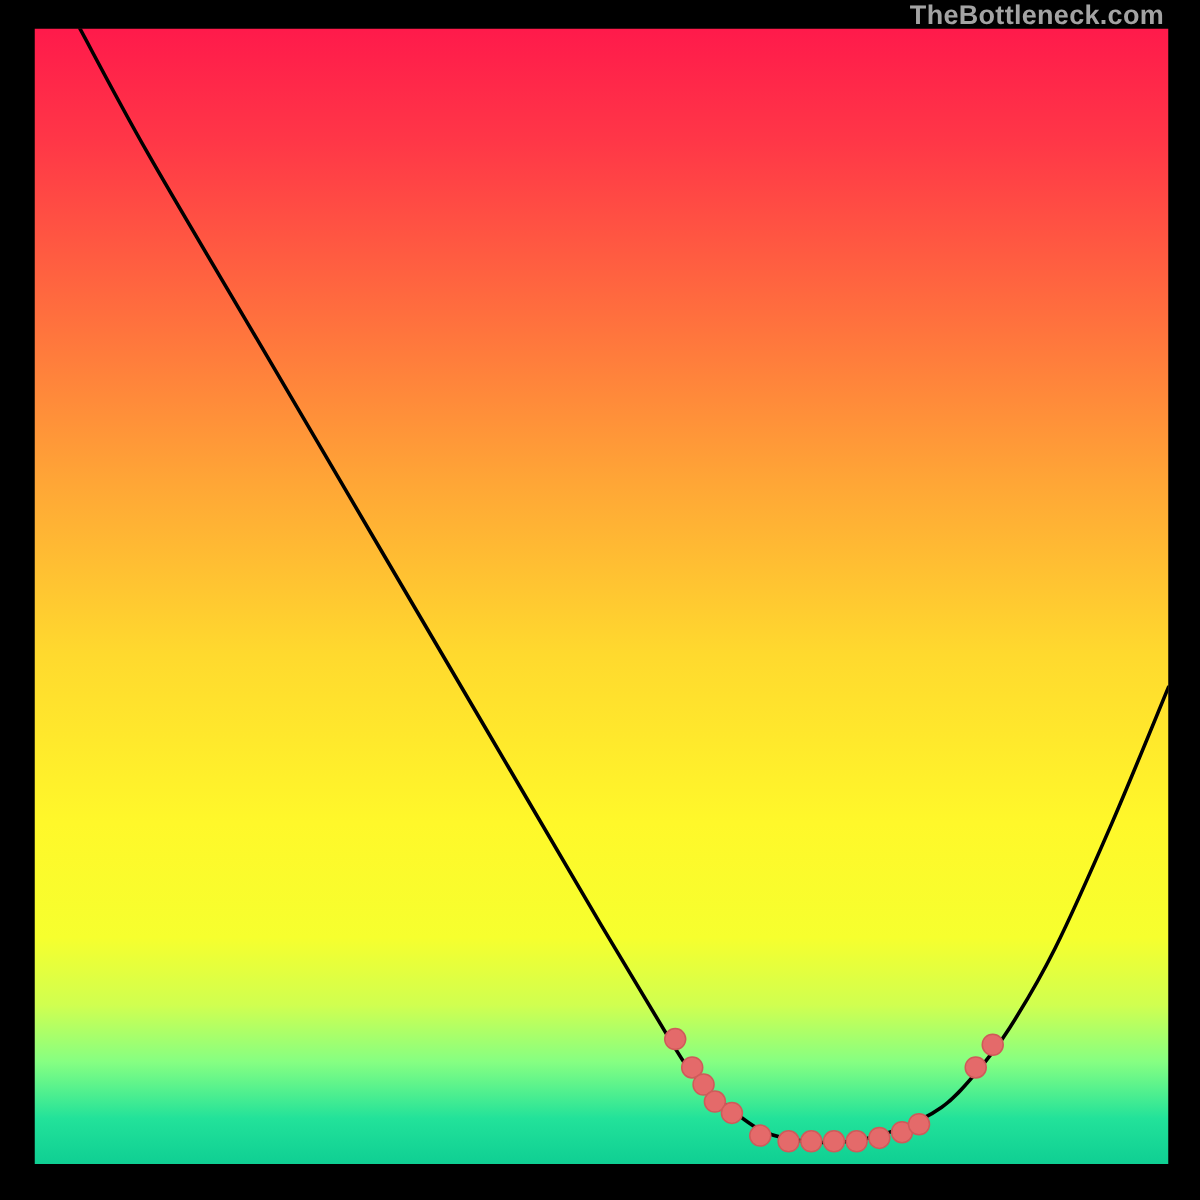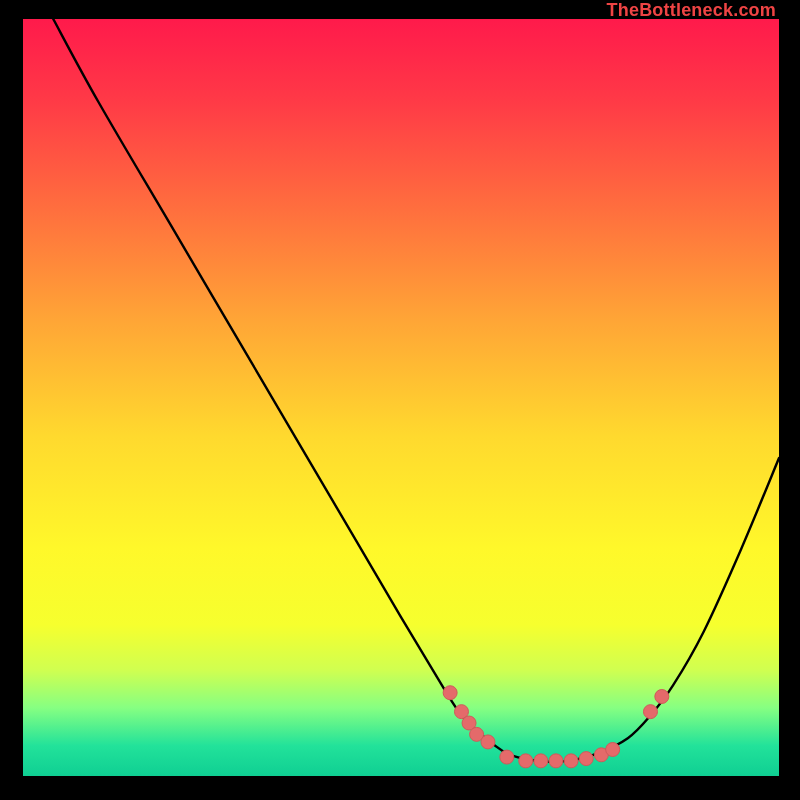--- a/index.html
+++ b/index.html
@@ -25,21 +25,21 @@
     width: 756px;
     height: 757px;
   }
   .watermark {
     position: absolute;
     top: 0px;
     right: 24px;
     font-family: Arial, Helvetica, sans-serif;
     font-size: 18px;
     font-weight: 600;
-    color: #ef4444;
+    color: #a3a3a3;
     letter-spacing: 0.2px;
   }
 </style>
 </head>
 <body>
 
 <div class="frame">
   <svg class="plot-area" viewBox="0 0 756 757" preserveAspectRatio="none">
     <defs>
       <linearGradient id="bg-grad" x1="0" y1="0" x2="0" y2="1">

